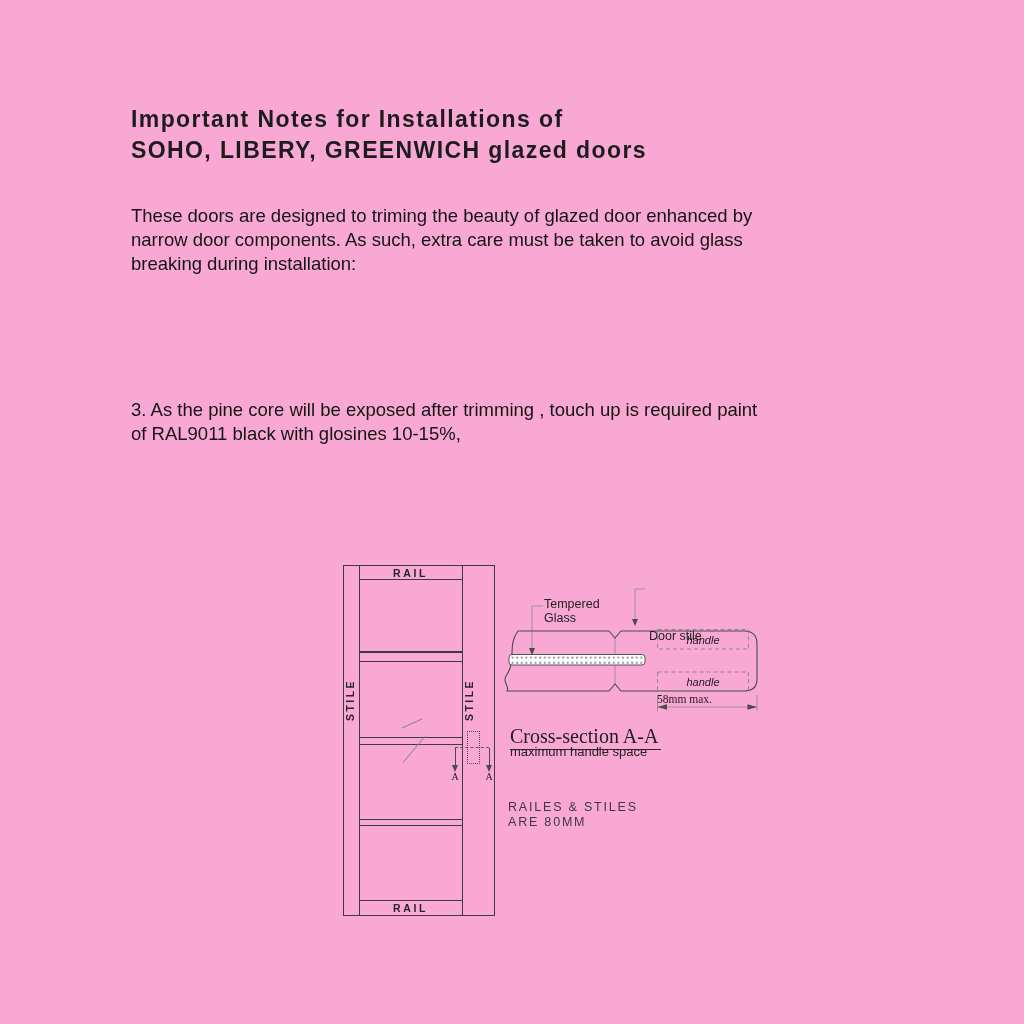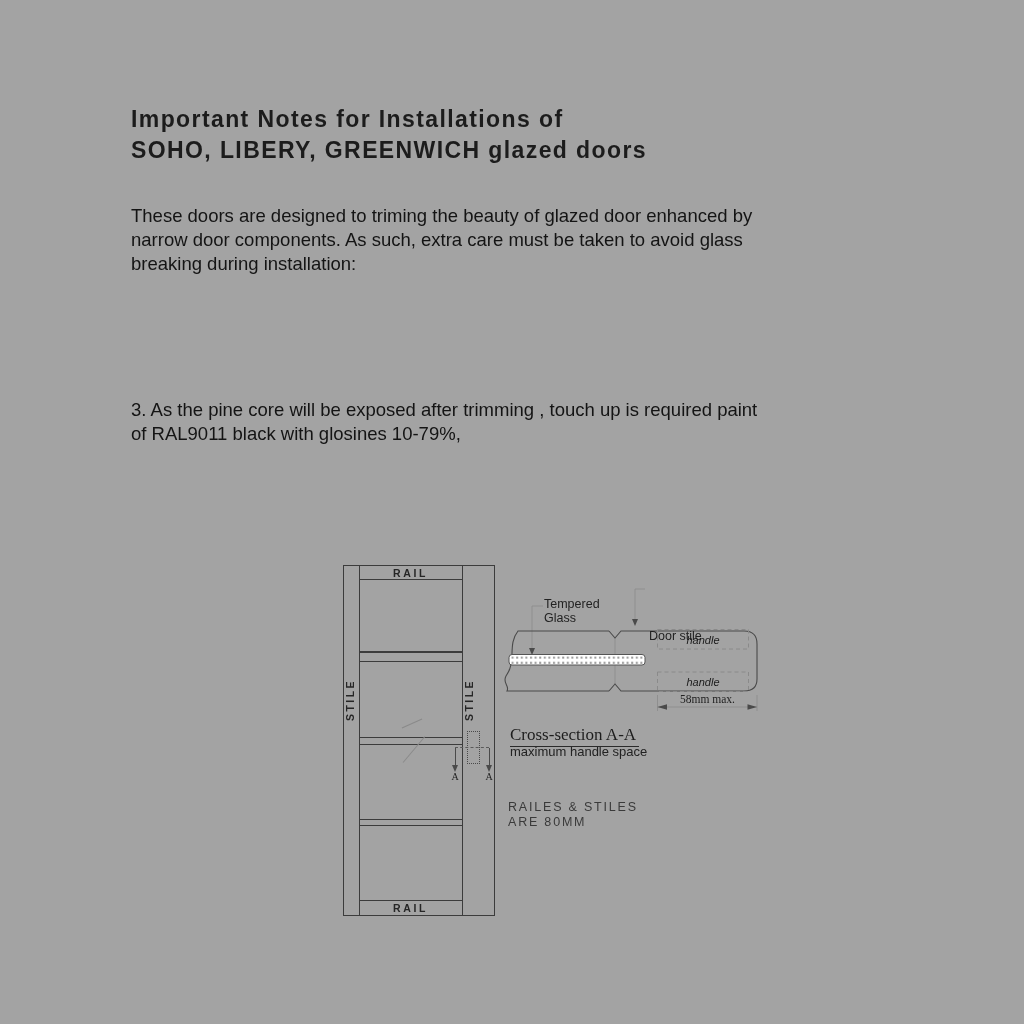--- a/index.html
+++ b/index.html
@@ -1,17 +1,17 @@
 <!DOCTYPE html>
 <html><head>
 <meta charset="utf-8">
 <style>
   html,body{margin:0;padding:0;background:#ffffff;}
   .page{
-    position:relative;width:1024px;height:1024px;background:#a3a3a3;
+    position:relative;width:1024px;height:1024px;background:#f9a8d4;
     font-family:"Liberation Sans",sans-serif;color:#1b1b1b;overflow:hidden;
   }
   .abs{position:absolute;}
   .pre{white-space:pre-line;}
 
   .doc-title{
     left:131px;top:104px;width:760px;
     font-size:23px;font-weight:700;letter-spacing:1.4px;
     line-height:31px;color:#1c1c1c;
   }
@@ -57,26 +57,26 @@
     font-family:"Liberation Serif",serif;font-size:10px;color:#222;
   }
 
   
   .cs-label{font-size:12.5px;line-height:13.5px;color:#222;}
   .handle-label{
     width:92px;height:19px;display:flex;align-items:center;justify-content:center;
     font-size:11px;color:#1b1b1b;font-style:italic;
   }
   .dim-label{
-    left:657px;top:693px;width:101px;text-align:center;
+    left:657px;top:693px;width:101px;text-align:left;
     font-family:"Liberation Serif",serif;font-size:11.5px;color:#222;
   }
   .cs-title{
     left:510px;top:725px;
-    font-family:"Liberation Serif",serif;font-size:17px;color:#1d1d1d;
+    font-family:"Liberation Serif",serif;font-size:20px;color:#1d1d1d;
     border-bottom:1.2px solid #2a2a2a;padding:0 3px 1px 0;display:inline-block;
   }
   .cs-subtitle{left:510px;top:744px;font-size:13px;color:#222;}
   .cs-note{
     left:508px;top:800px;
     font-size:12.5px;font-weight:400;letter-spacing:1.8px;
     line-height:15px;color:#3a3a3a;
   }
   svg .ln{stroke:#4a4a4a;stroke-width:1.1;fill:none;}
   svg .thin{stroke:#8a8a8a;stroke-width:0.8;fill:none;}
@@ -86,21 +86,21 @@
 <body>
 
 <div class="page">
 
   <div class="abs doc-title pre">Important Notes for Installations of
 SOHO, LIBERY, GREENWICH glazed doors</div>
   <div class="abs doc-intro pre">These doors are designed to triming the beauty of glazed door enhanced by
 narrow door components. As such, extra care must be taken to avoid glass
 breaking during installation:</div>
   <div class="abs doc-note pre" style="top:398px;">3. As the pine core will be exposed after trimming , touch up is required paint
-of RAL9011 black with glosines 10-79%,</div>
+of RAL9011 black with glosines 10-15%,</div>
 
   <div class="abs door-frame">
     <div class="vline" style="left:15px;"></div>
     <div class="vline" style="left:118px;"></div>
     <div class="hline" style="top:13px;"></div>
     <div class="hline thick" style="top:85px;"></div>
     <div class="hline" style="top:95px;"></div>
     <div class="hline" style="top:171px;"></div>
     <div class="hline" style="top:178px;"></div>
     <div class="hline" style="top:253px;"></div>

